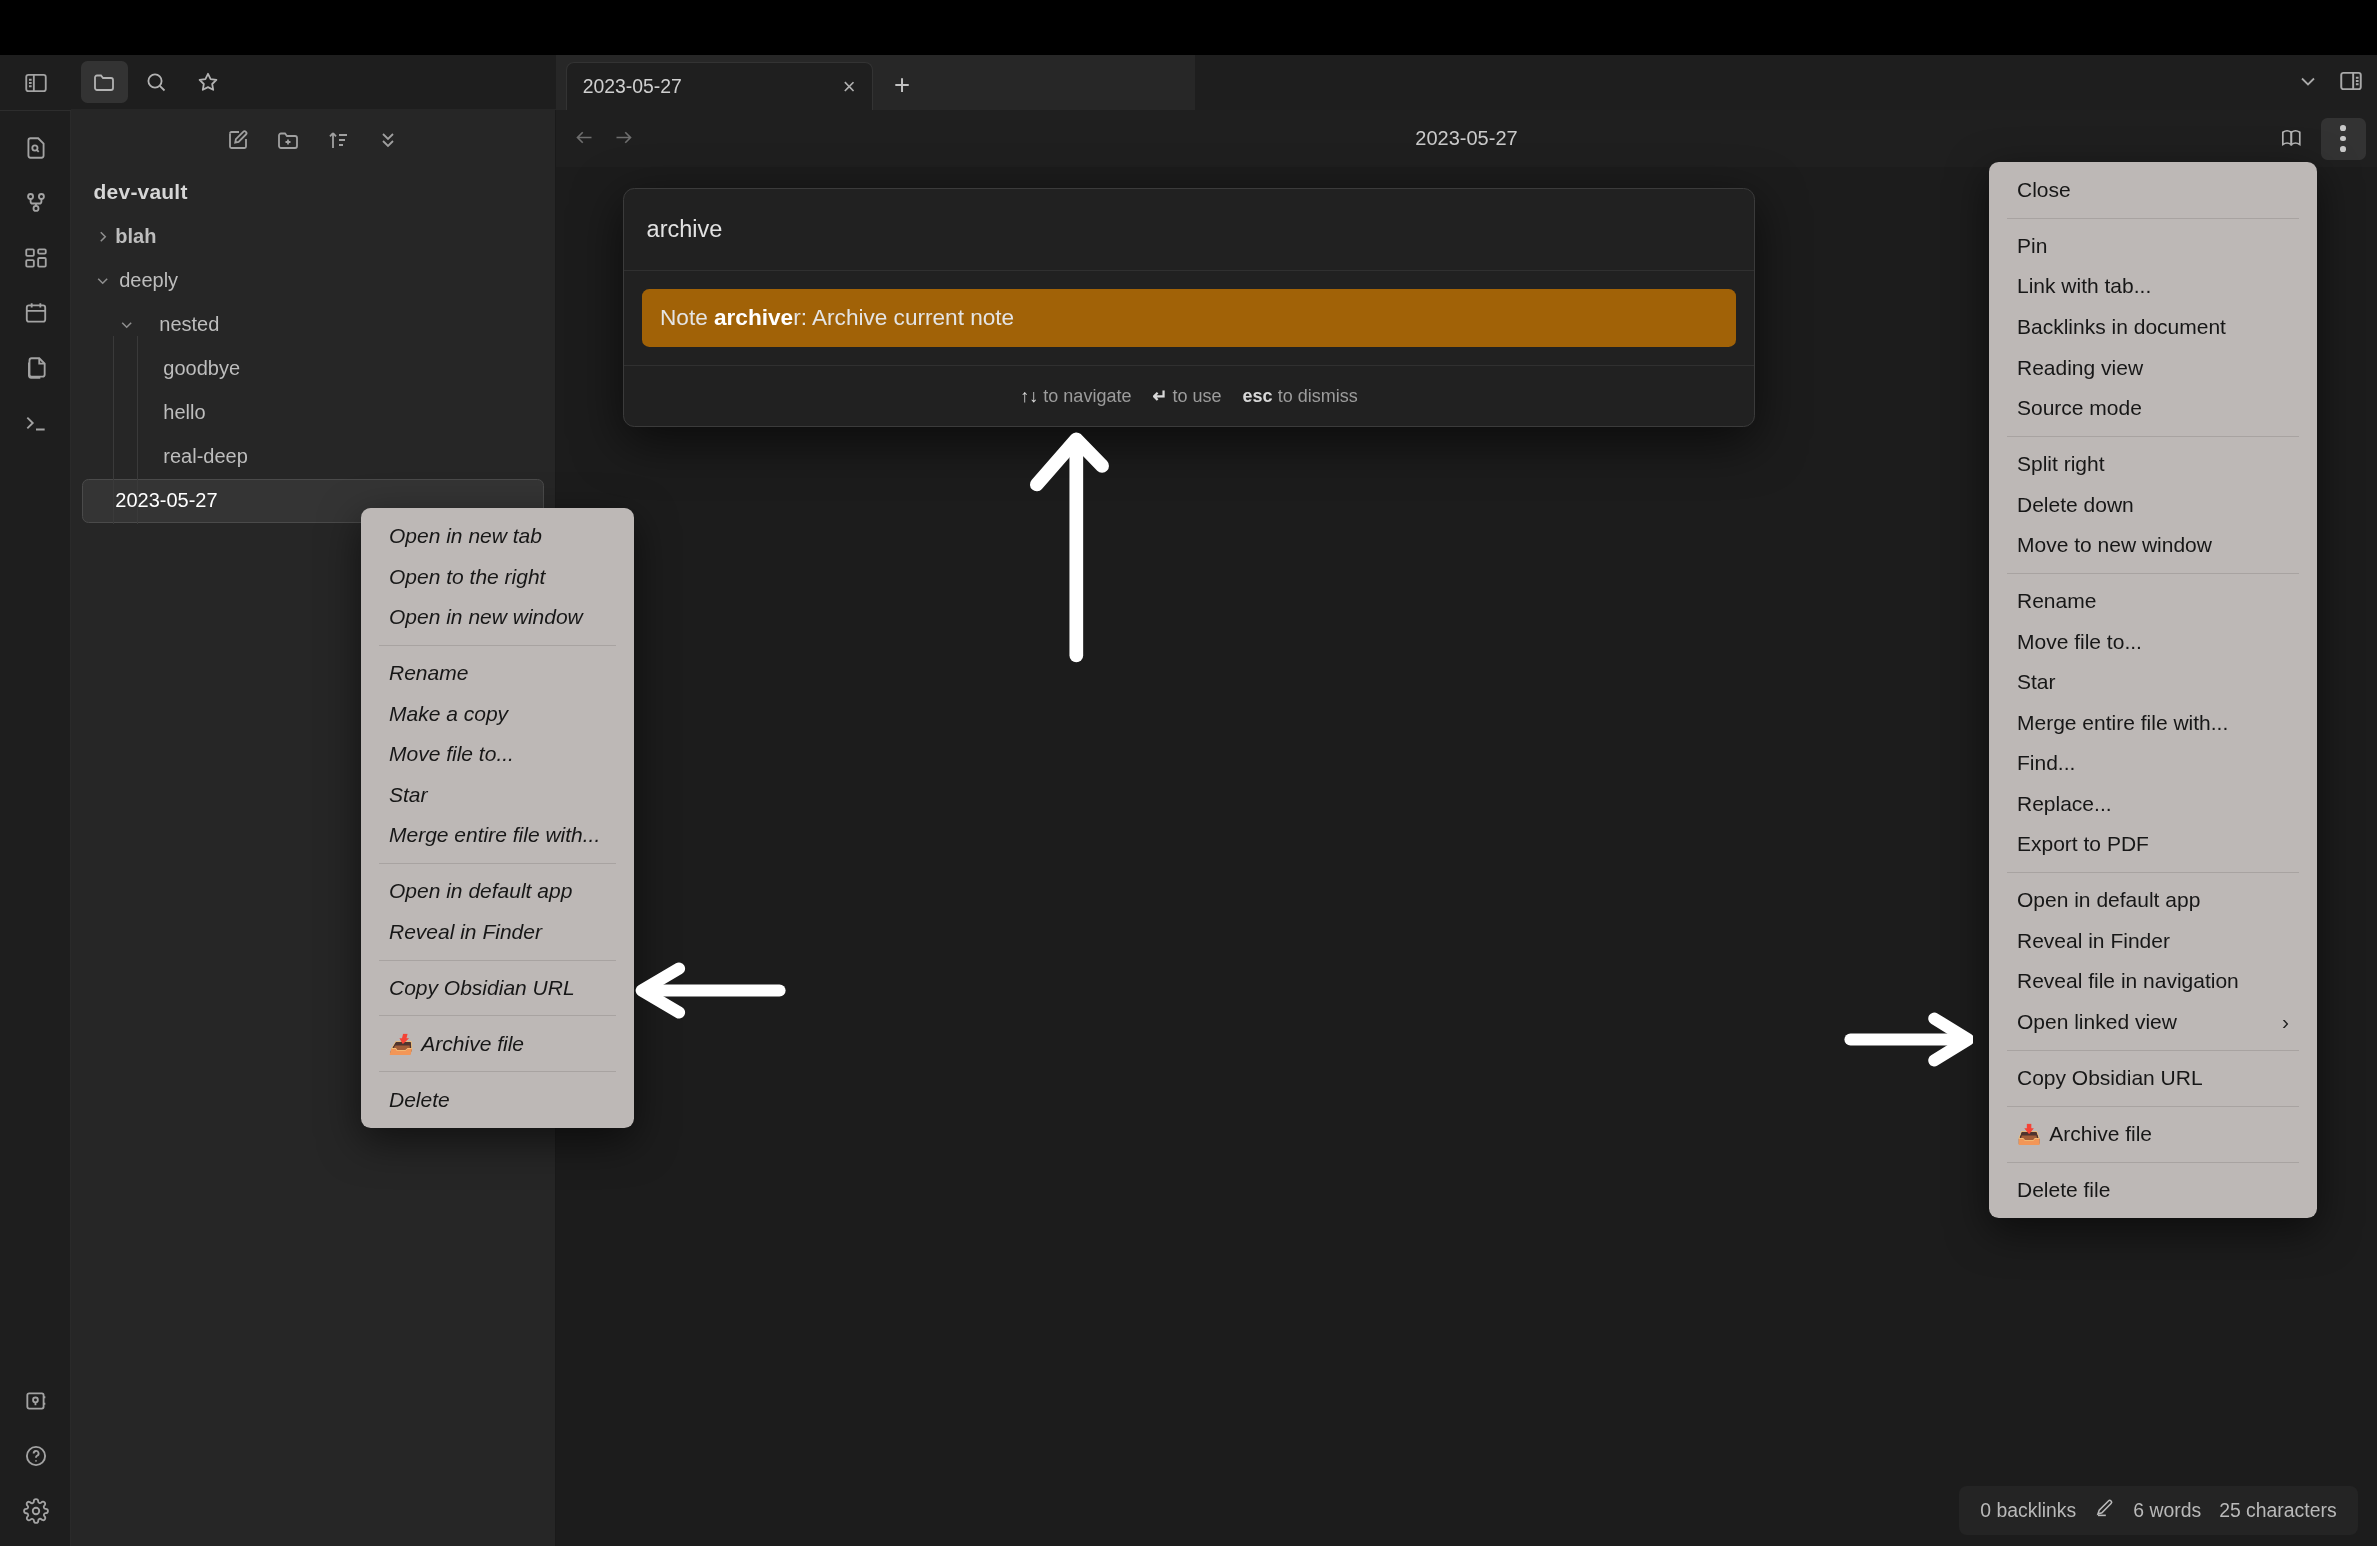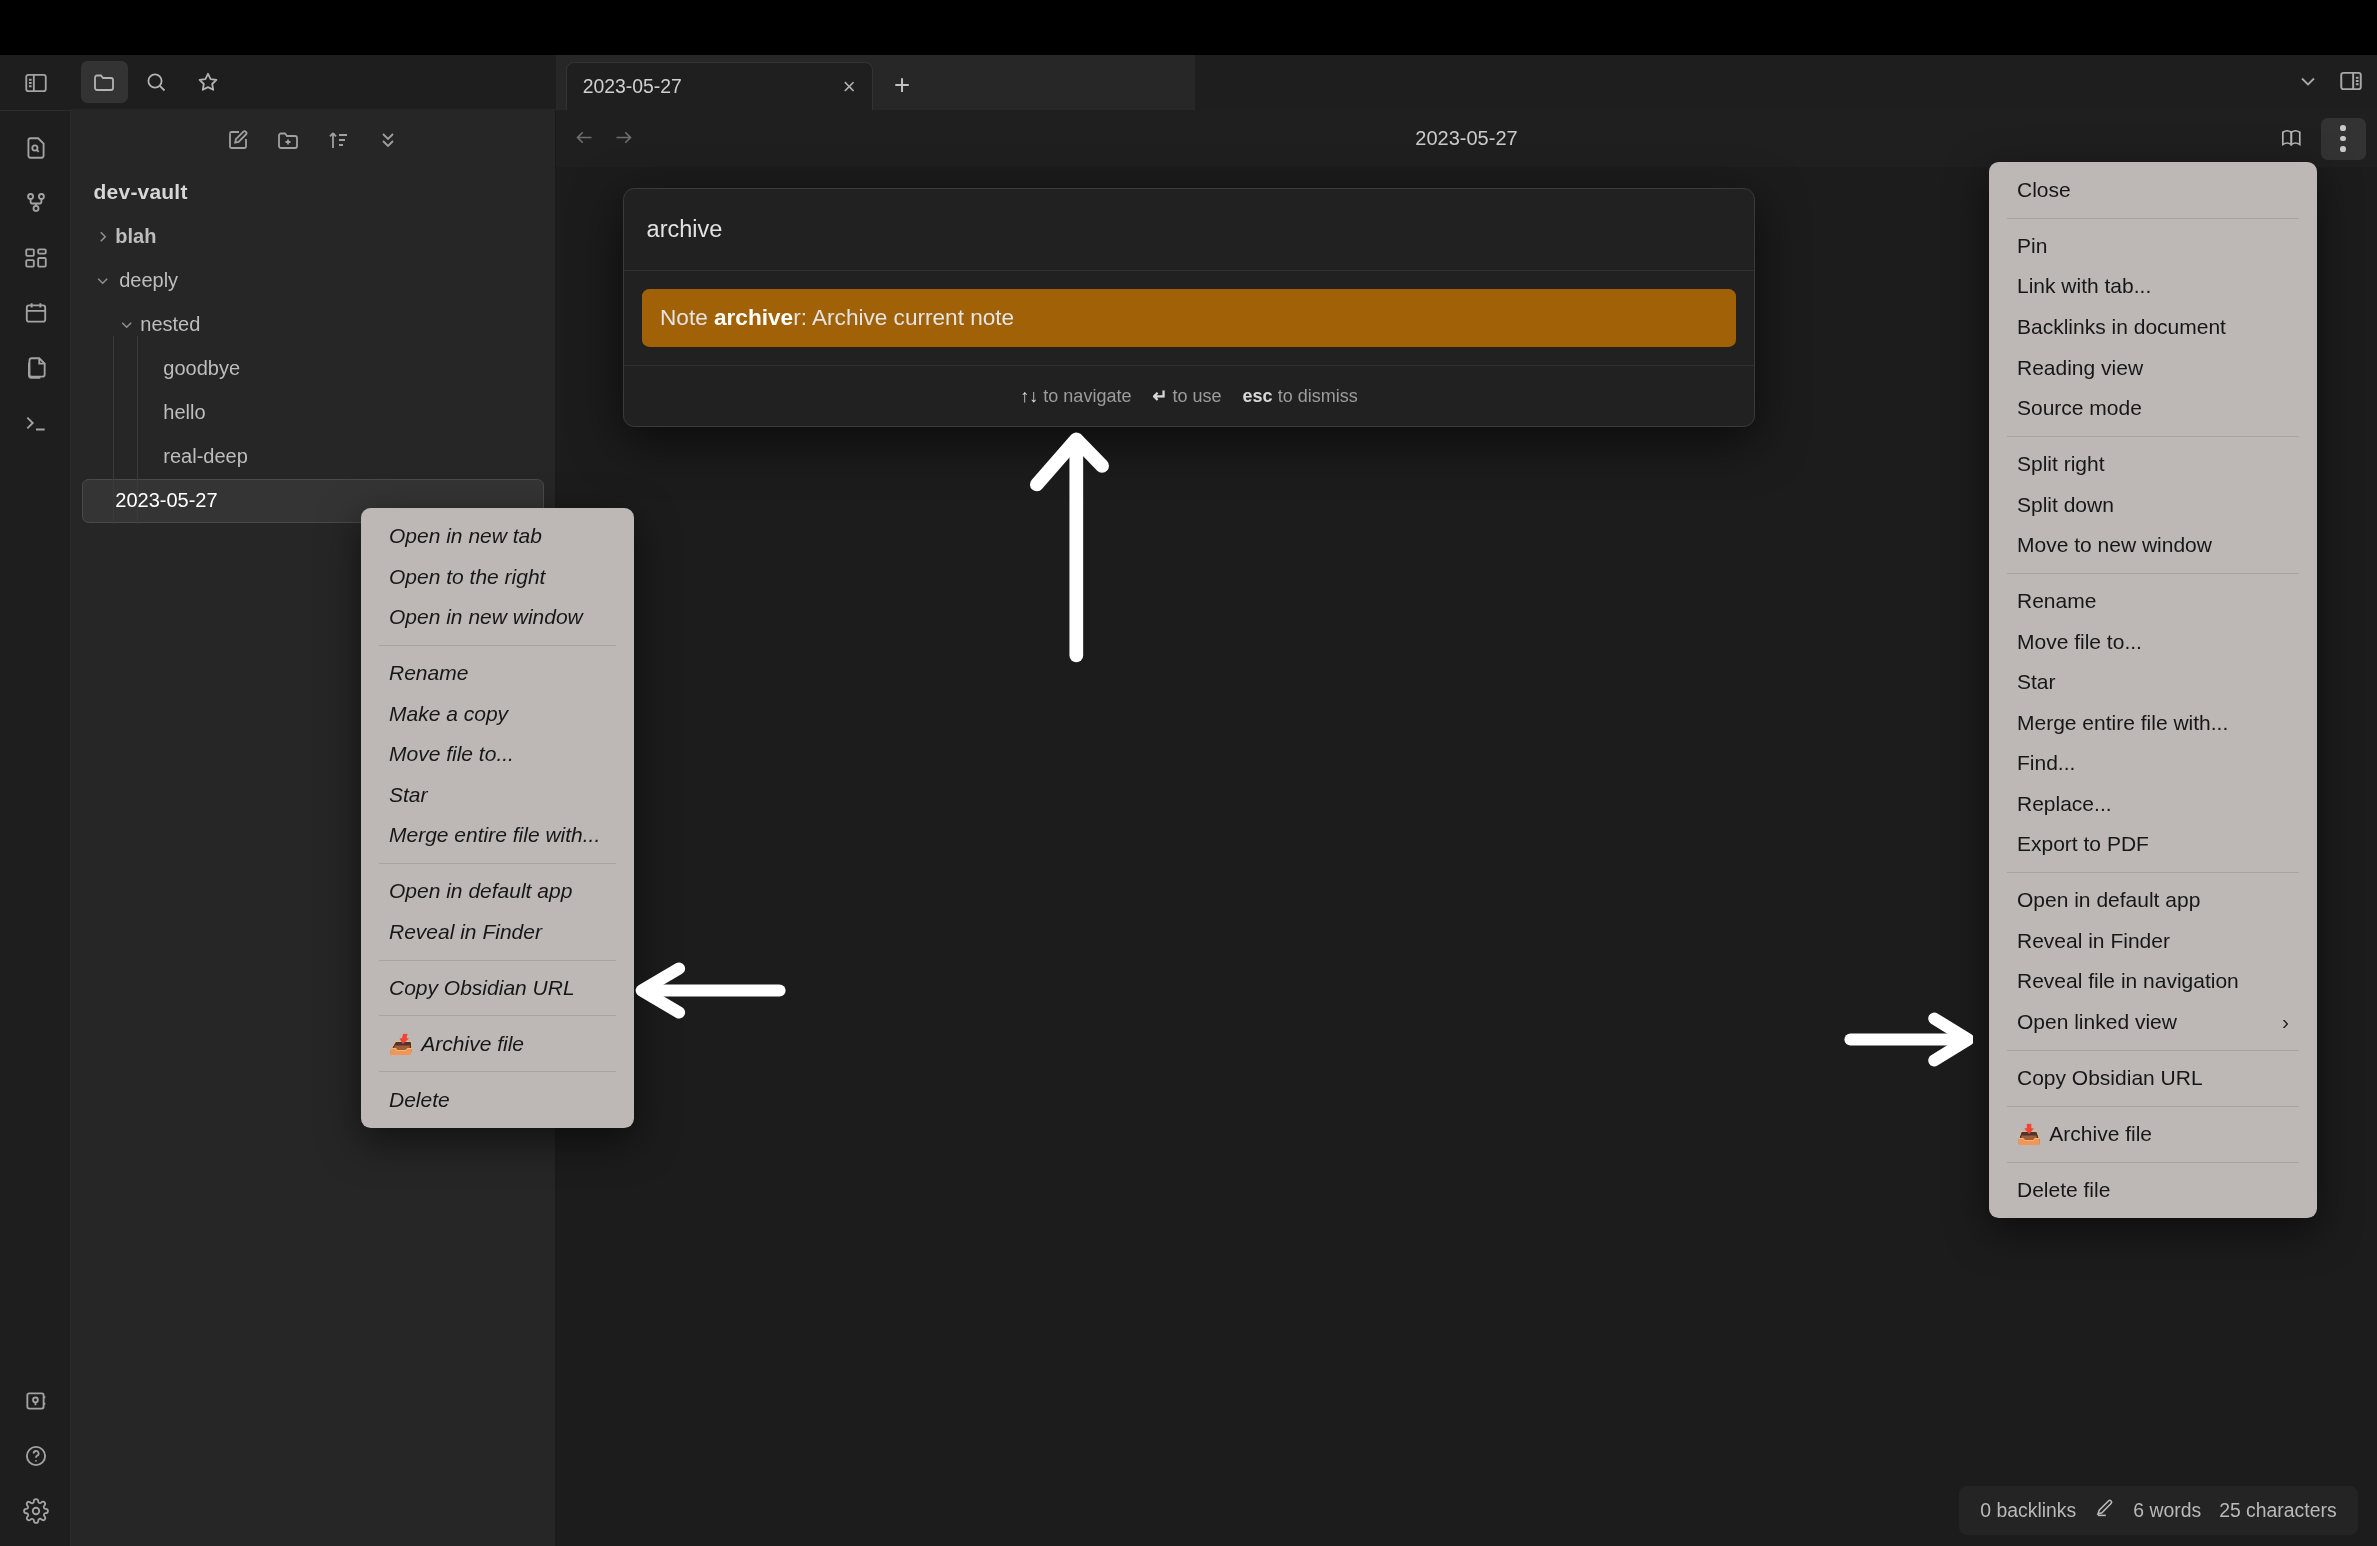--- a/index.html
+++ b/index.html
@@ -326,21 +326,21 @@
             </svg>
           </span>
           <span class="lbl" style="margin-left: 4.9px;">deeply</span>
         </div>
         <div class="row" style="margin-left: 24px;">
           <span class="chev">
             <svg viewBox="0 0 24 24">
               <path d="M5 9l7 7 7-7"></path>
             </svg>
           </span>
-          <span class="lbl" style="margin-left: 2px;">nested</span>
+          <span class="lbl" style="margin-left: 21px;">nested</span>
         </div>
         <div class="row" style="margin-left: 49px;">
           <span class="chev spacer"></span>
           <span class="lbl">goodbye</span>
         </div>
         <div class="row" style="margin-left: 49px;">
           <span class="chev spacer"></span>
           <span class="lbl">hello</span>
         </div>
         <div class="row" style="margin-left: 49px;">
@@ -495,21 +495,21 @@
         <span>Reading view</span>
       </div>
       <div class="menu-item">
         <span>Source mode</span>
       </div>
       <div class="menu-sep"></div>
       <div class="menu-item">
         <span>Split right</span>
       </div>
       <div class="menu-item">
-        <span>Split down</span>
+        <span>Delete down</span>
       </div>
       <div class="menu-item">
         <span>Move to new window</span>
       </div>
       <div class="menu-sep"></div>
       <div class="menu-item">
         <span>Rename</span>
       </div>
       <div class="menu-item">
         <span>Move file to...</span>

